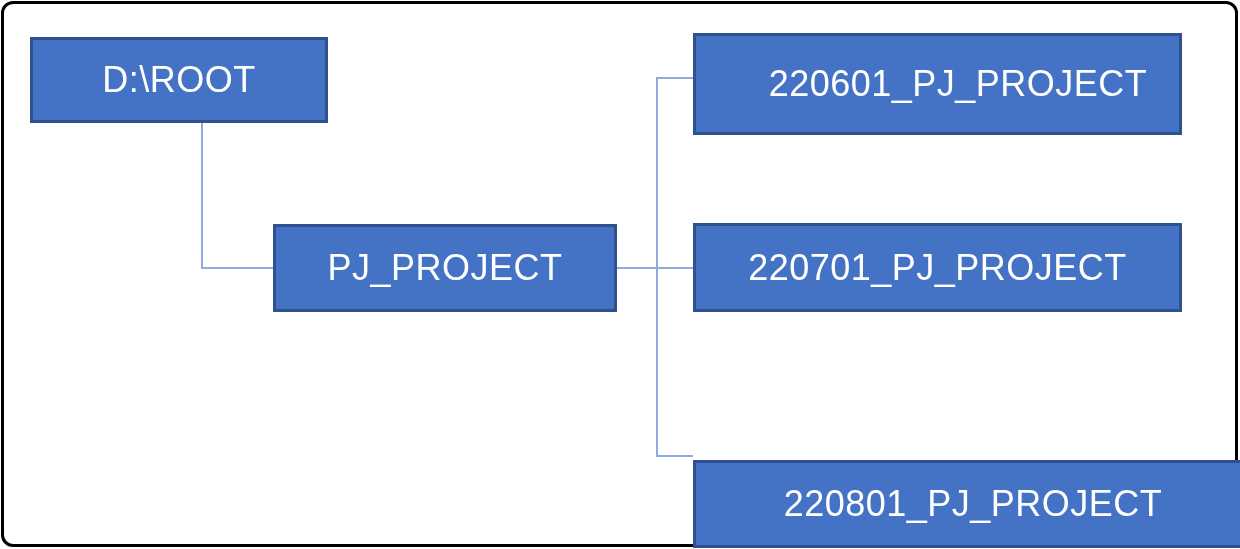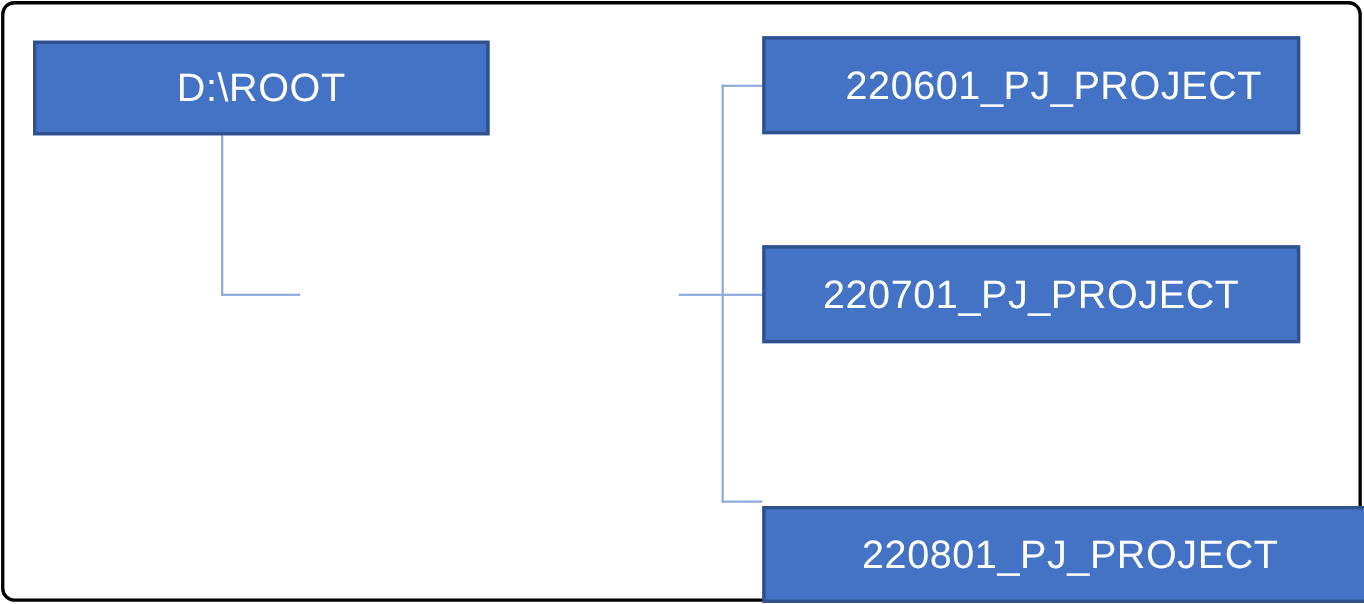--- a/index.html
+++ b/index.html
@@ -24,23 +24,23 @@
     border:3px solid #2F528F;
     box-sizing:border-box;
     color:#ffffff;
     font-size:36px;
     display:flex;
     align-items:center;
     justify-content:center;
     white-space:nowrap;
     letter-spacing:0.5px;
   }
-  #node-root      {left:30px;  top:37px;  width:415px; height:86px;}
+  #node-root      {left:30px;  top:37px;  width:298px; height:86px;}
   #node-pj        {left:273px; top:224px; width:344px; height:88px;}
-  #node-child-1   {left:693px; top:33px;  width:489px; height:89px;padding-left:41px;}
+  #node-child-1   {left:693px; top:33px;  width:489px; height:102px;padding-left:41px;}
   #node-child-2   {left:693px; top:223px; width:489px; height:89px;text-align:center;}
   #node-child-3   {left:693px; top:412px; width:560px; height:88px;margin-top:48px;}
   .conn{
     position:absolute;
     background:#8FAADC;
   }
   
   #conn-root-v    {left:201px; top:123px; width:2px;  height:146px;}
   #conn-root-h    {left:201px; top:267px; width:72px; height:2px;}
   
@@ -57,16 +57,17 @@
   <div class="frame"></div>
 
   <div class="conn" id="conn-root-v"></div>
   <div class="conn" id="conn-root-h"></div>
   <div class="conn" id="conn-pj-h"></div>
   <div class="conn" id="conn-trunk-v"></div>
   <div class="conn" id="conn-branch-top"></div>
   <div class="conn" id="conn-branch-bot"></div>
 
   <div class="node" id="node-root">D:\ROOT</div>
+  <div class="node" id="node-pj">PJ_PROJECT</div>
   <div class="node" id="node-child-1">220601_PJ_PROJECT</div>
   <div class="node" id="node-child-2">220701_PJ_PROJECT</div>
   <div class="node" id="node-child-3">220801_PJ_PROJECT</div>
 </div>
 
 </body></html>

